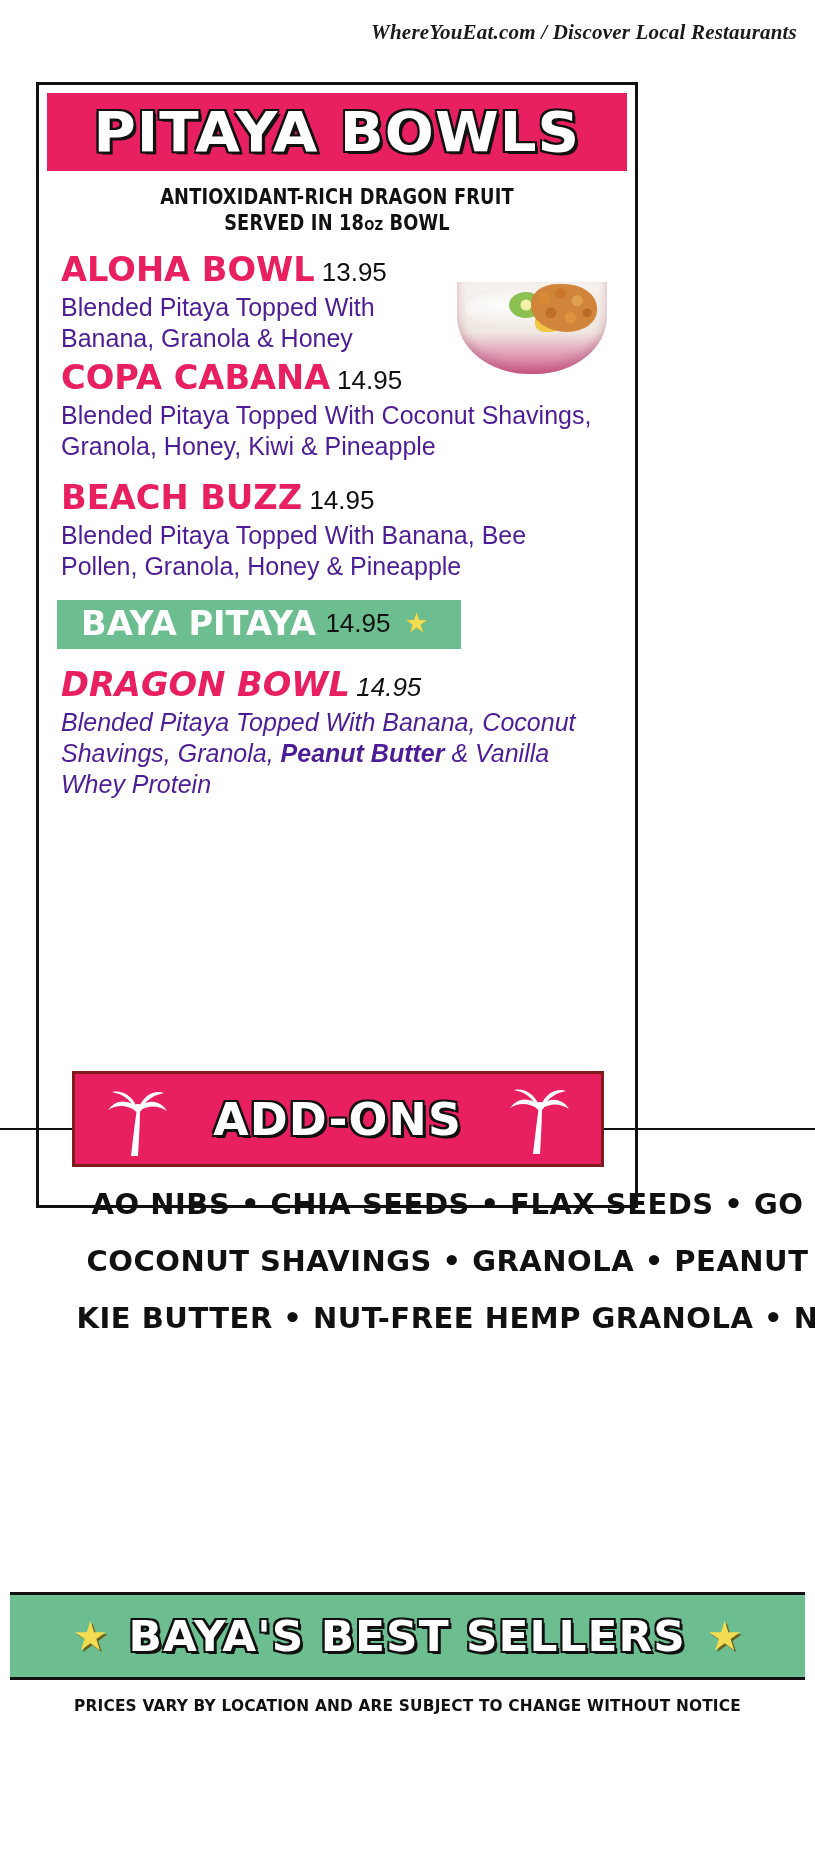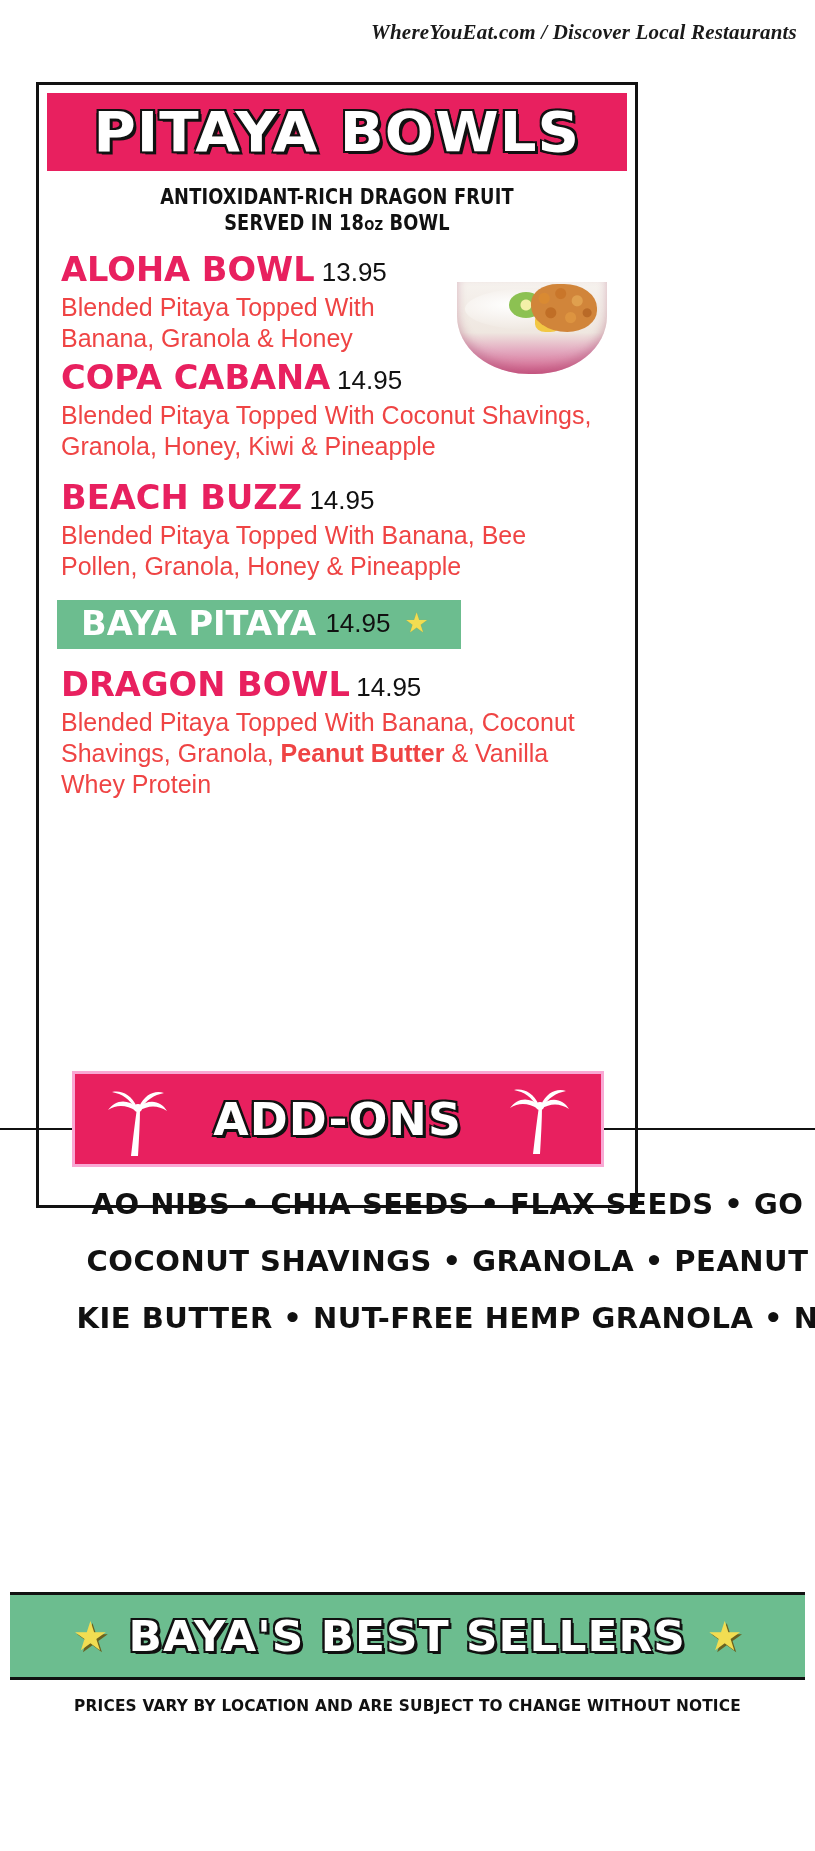--- a/index.html
+++ b/index.html
@@ -104,21 +104,21 @@
   }
   .item-price {
     font-family: "Liberation Sans", sans-serif;
     font-weight: normal;
     font-size: 26px;
     color: #111;
   }
   .item-desc {
     font-family: "Liberation Sans", sans-serif;
     font-size: 25px;
-    color: #ef4444;
+    color: #4c1d95;
     line-height: 1.24;
     margin-top: 3px;
     max-width: 545px;
   }
   .item-desc b { font-weight: bold; }
 
   
   .item.highlight .item-head {
     background: #6cbd8f;
     padding: 4px 10px 6px 24px;
@@ -202,21 +202,21 @@
     height: 0;
     border-top: 2px solid #111;
   }
   .addons-box {
     position: absolute;
     left: 72px;
     top: 1071px;
     width: 532px;
     height: 96px;
     background: #e8205f;
-    border: 3px solid #f9a8d4;
+    border: 3px solid #7f1d1d;
     box-sizing: border-box;
     display: flex;
     align-items: center;
     justify-content: center;
   }
   .addons-box .addons-text {
     font-family: "DejaVu Sans", sans-serif;
     font-weight: bold;
     font-size: 44px;
     color: #fff;
@@ -358,21 +358,21 @@
     </div>
 
     <div class="item highlight" style="margin-top:18px;">
       <div class="item-head">
         <span class="item-name">BAYA PITAYA</span>
         <span class="item-price">14.95</span>
         <span class="star">★</span>
       </div>
     </div>
 
-    <div class="item" style="margin-top:16px;">
+    <div class="item" style="margin-top:16px;font-style:italic;">
       <div class="item-head">
         <span class="item-name">DRAGON BOWL</span>
         <span class="item-price">14.95</span>
       </div>
       <div class="item-desc"><span>Blended Pitaya Topped With Banana, Coconut Shavings, Granola, </span><b>Peanut Butter</b><span> &amp; Vanilla Whey Protein</span></div>
     </div>
 
   </div>
 </div>
 

